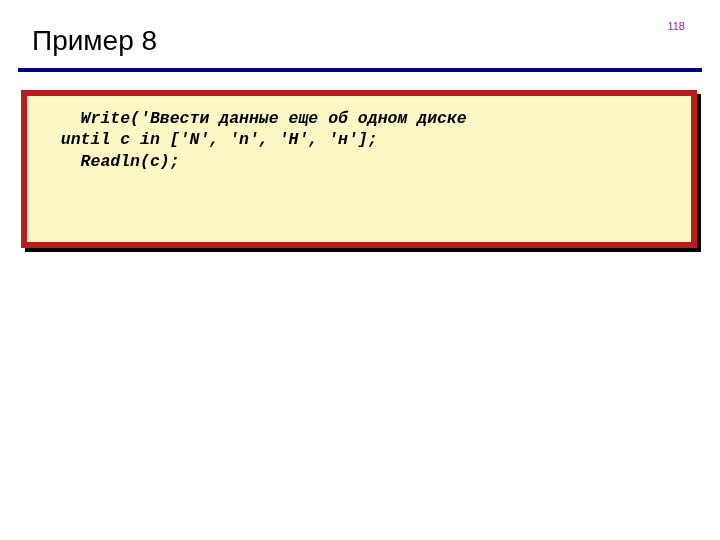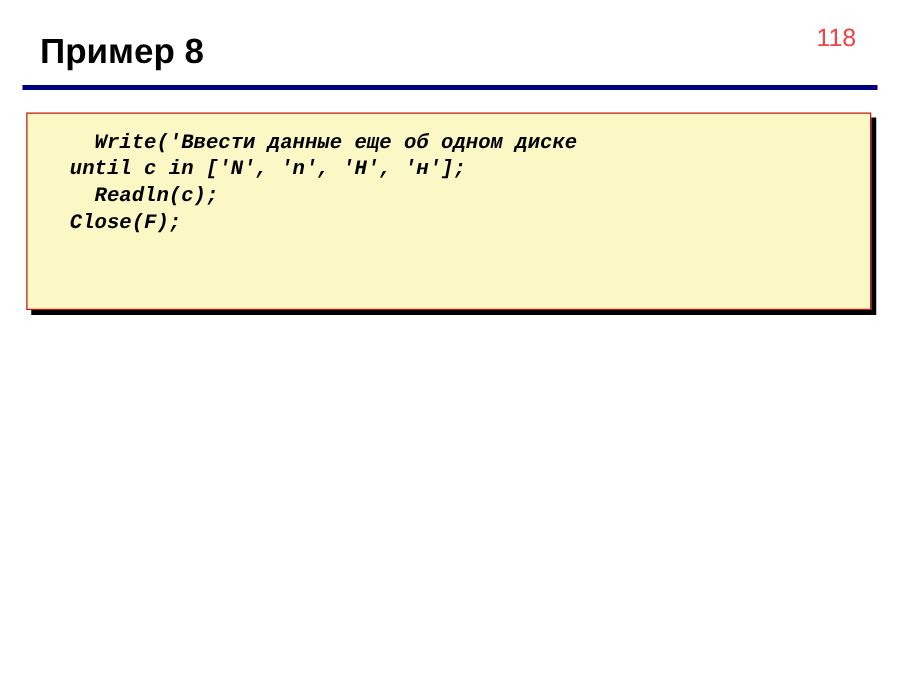--- a/index.html
+++ b/index.html
@@ -11,29 +11,29 @@
       width: 720px;
       height: 540px;
       background: #ffffff;
       font-family: Arial, Helvetica, sans-serif;
       position: relative;
     }
     .page-number {
       position: absolute;
       top: 20px;
       right: 35px;
-      font-size: 20px;
-      color: #ef4444;
+      font-size: 11px;
+      color: #a21caf;
     }
     .heading {
       position: absolute;
       top: 25px;
       left: 32px;
       font-size: 28px;
-      font-weight: bold;
+      font-weight: normal;
       color: #000;
     }
     .underline {
       position: absolute;
       top: 68px;
       left: 18px;
       width: 684px;
       height: 4px;
       background: #000080;
     }
@@ -45,21 +45,21 @@
       height: 158px;
       background: #000;
     }
     .code-box {
       position: absolute;
       top: 90px;
       left: 21px;
       width: 676px;
       height: 158px;
       background: #FBF8C6;
-      border: 1px solid #b91c1c;
+      border: 6px solid #b91c1c;
       padding: 12px 14px;
     }
     .code-line {
       font-family: "Courier New", Courier, monospace;
       font-style: italic;
       font-weight: bold;
       font-size: 16.5px;
       line-height: 1.3;
       color: #000;
       white-space: pre;
@@ -69,14 +69,13 @@
 <body>
 
 <div class="page-number">118</div>
 <div class="heading">Пример 8</div>
 <div class="underline"></div>
 <div class="code-box-shadow"></div>
 <div class="code-box">
   <div class="code-line">    Write('Ввести данные еще об одном диске</div>
   <div class="code-line">  until c in ['N', 'n', 'Н', 'н'];</div>
   <div class="code-line">    Readln(c);</div>
-  <div class="code-line">  Close(F);</div>
 </div>
 
 </body></html>

